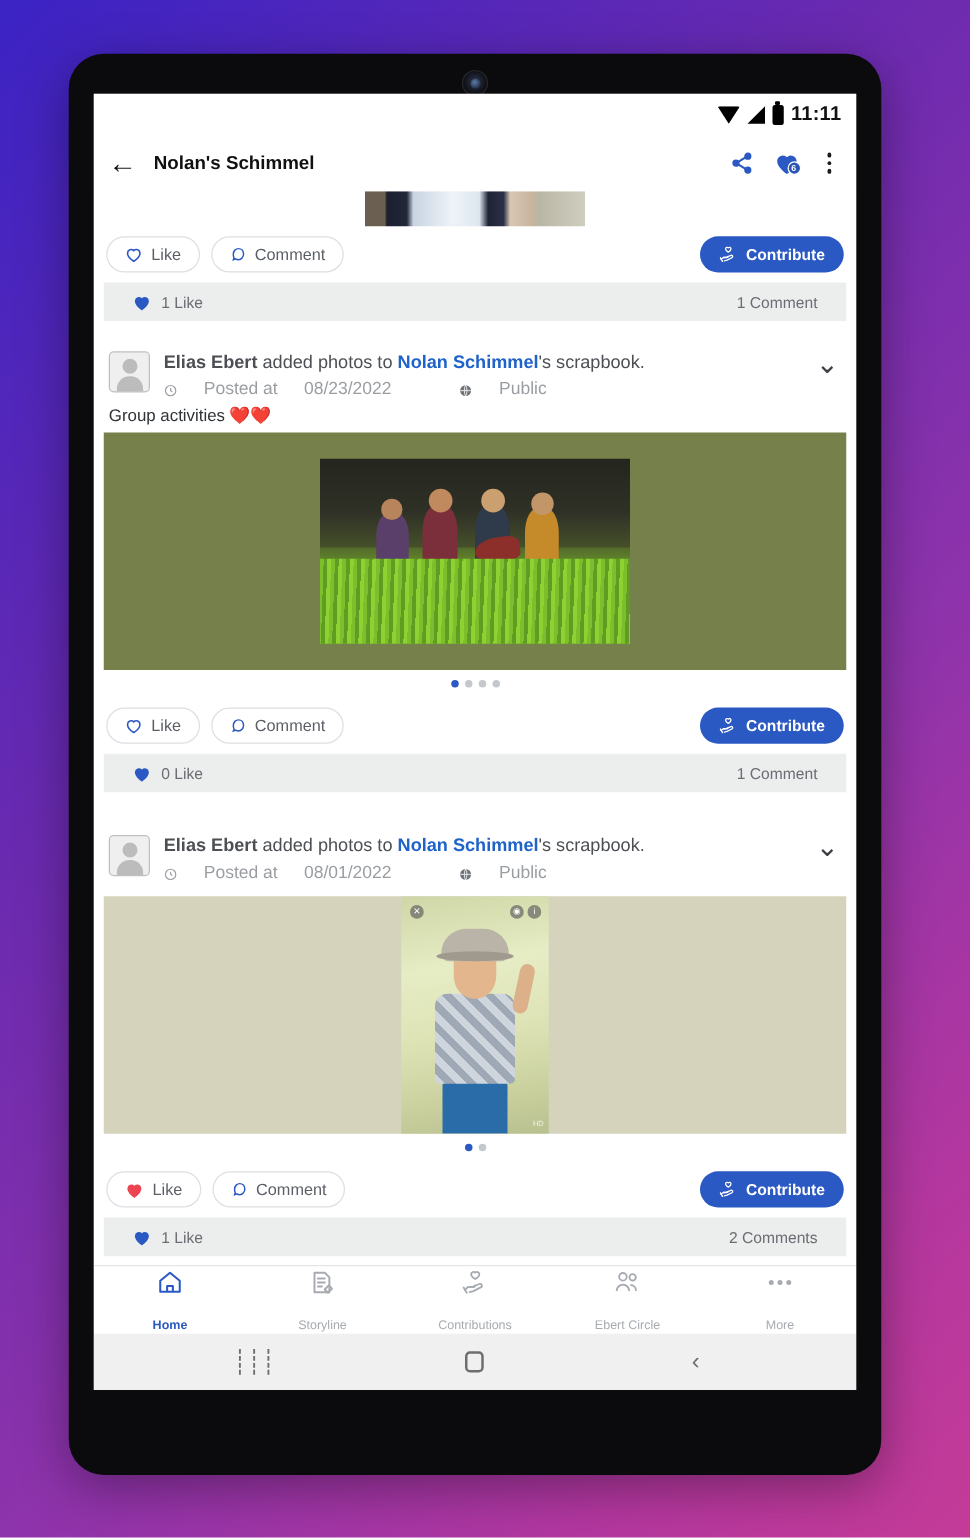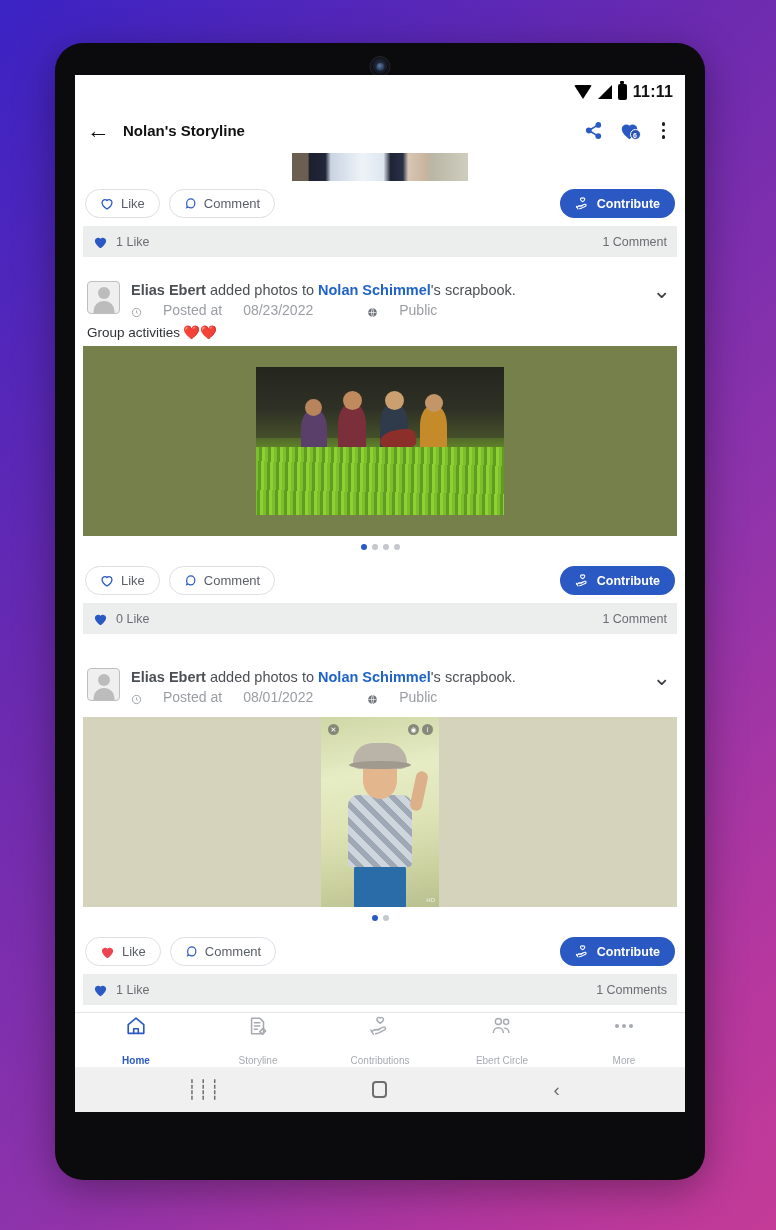--- a/index.html
+++ b/index.html
@@ -132,21 +132,21 @@
     background:#2b59c3; border-radius:16px;
     color:#fff; font-size:12.5px; font-weight:700;
     cursor:pointer;
   }
 
   .meta-row {
     display:flex; align-items:center;
     background:#eceded;
     margin: 0 8px 0 8px;
     height: 31px;
-    padding: 0 10px;
+    padding: 0 23px;
     font-size: 12.5px; color:#6a6e74;
   }
   .meta-row .likes { display:flex; align-items:center; gap:8px; }
 
   
   .post-head {
     display:flex; align-items:flex-start;
     padding: 10px 12px 2px 12px;
   }
   .avatar {
@@ -270,21 +270,21 @@
       <div class="sb-icons">
         <span class="wifi-ic"></span>
         <span class="sig-ic"></span>
         <span class="bat-ic"></span>
       </div>
       <span class="sb-time">11:11</span>
     </div>
 
     <div class="appbar">
       <div class="back-arrow">←</div>
-      <div class="appbar-title">Nolan's Storyline</div>
+      <div class="appbar-title">Nolan's Schimmel</div>
       <div class="appbar-actions">
         <span class="ic-btn">
           <svg width="19" height="19" viewBox="0 0 24 24" fill="none" stroke="#2b59c3" stroke-width="2.1" stroke-linecap="round" stroke-linejoin="round">
             <circle cx="18" cy="5" r="2.6" fill="#2b59c3"></circle>
               <circle cx="6" cy="12" r="2.6" fill="#2b59c3"></circle>
               <circle cx="18" cy="19" r="2.6" fill="#2b59c3"></circle>
             <line x1="8.3" y1="10.8" x2="15.7" y2="6.2"></line>
               <line x1="8.3" y1="13.2" x2="15.7" y2="17.8"></line>
           </svg>
         </span>
@@ -483,21 +483,21 @@
             <span>Contribute</span>
           </span>
         </div>
         <div class="meta-row">
           <span class="likes">
             <svg width="15" height="14" viewBox="0 0 24 22" fill="#2b59c3">
               <path d="M12 21s-9-5.7-9-12A5.3 5.3 0 0 1 12 5.6 5.3 5.3 0 0 1 21 9c0 6.3-9 12-9 12z"></path>
             </svg>
             <span>1 Like</span>
           </span>
-          <span style="margin-left:auto;">1 Comments</span>
+          <span style="margin-left:auto;">2 Comments</span>
         </div>
       </div>
 
     </div>
 
     <div class="bottomnav">
       <div class="navitem active">
         <svg width="22" height="22" viewBox="0 0 24 24" fill="none" stroke="#2b59c3" stroke-width="1.8" stroke-linejoin="round">
           <path d="M3.5 10.5L12 3.5l8.5 7v9.5h-17z"></path>
             <path d="M9.5 20v-5h5v5"></path>

